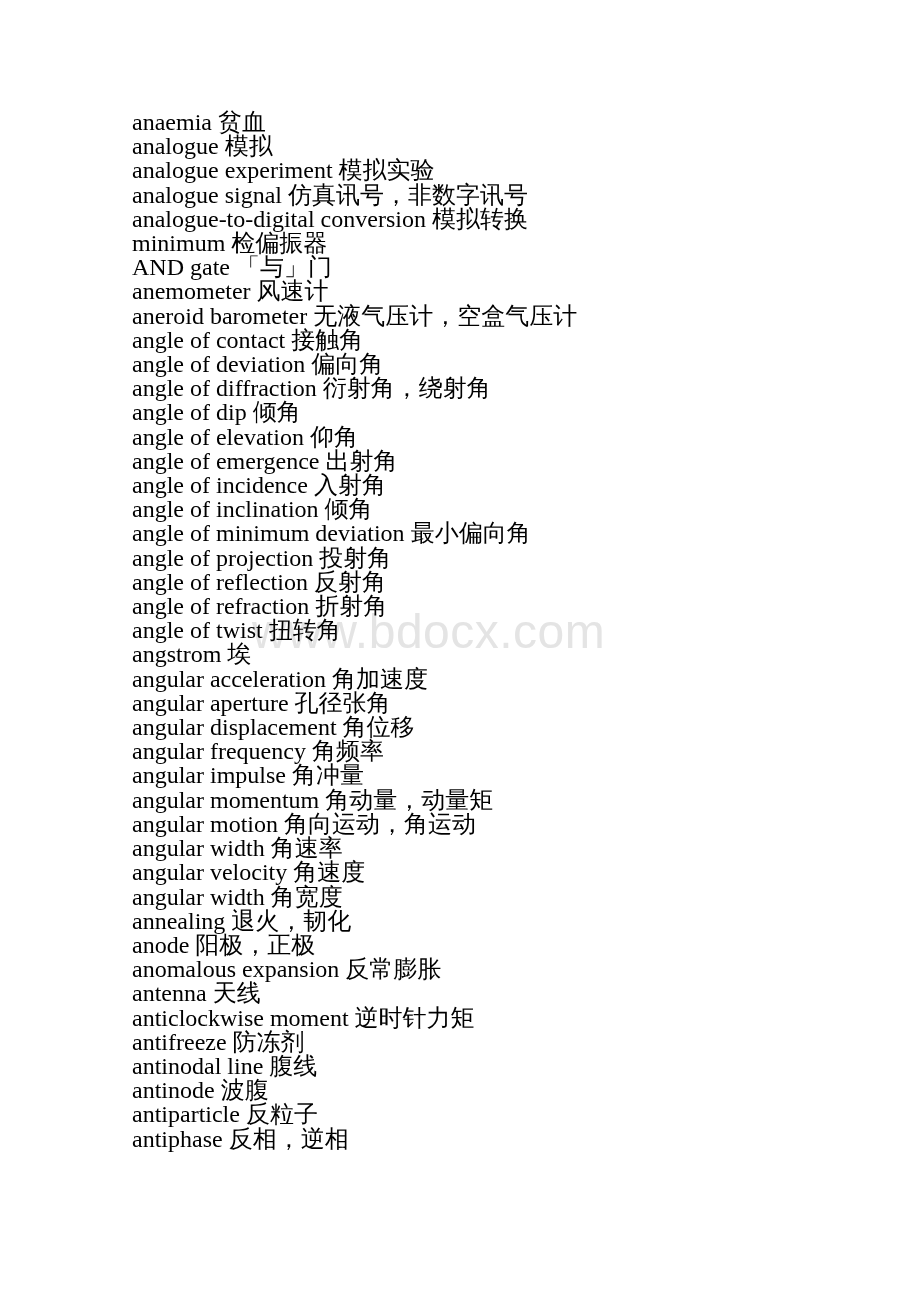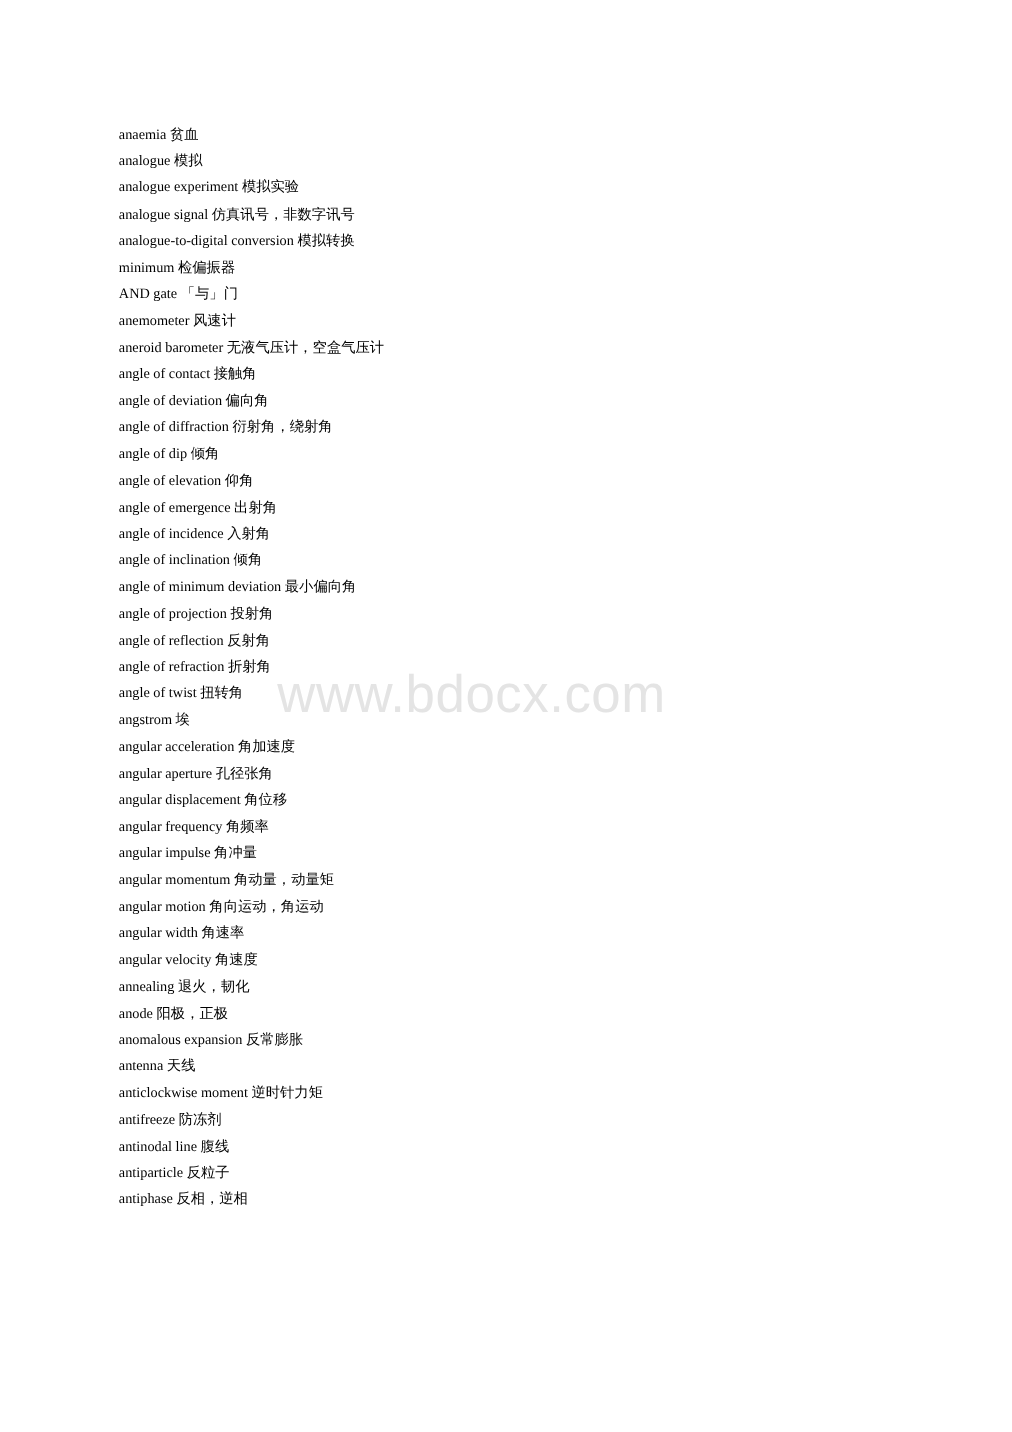--- a/index.html
+++ b/index.html
@@ -32,24 +32,25 @@
     z-index: 0;
   }
   #glossary {
     position: absolute;
     left: 108px;
     top: 110px;
     width: 760px;
     z-index: 1;
   }
   .entry {
-    font-size: 13px;
+    font-size: 24px;
     line-height: 24.2px;
     white-space: nowrap;
     color: #000000;
+    margin-left: 24px;
   }
   .term {
     font-family: "Liberation Serif", "DejaVu Serif", serif;
   }
   .gloss {
     font-family: "Liberation Serif", "DejaVu Serif", serif;
   }
 </style>
 </head>
 <body>
@@ -84,24 +85,26 @@
       <div class="entry"><span class="term">angstrom</span> <span class="gloss">埃</span></div>
       <div class="entry"><span class="term">angular acceleration</span> <span class="gloss">角加速度</span></div>
       <div class="entry"><span class="term">angular aperture</span> <span class="gloss">孔径张角</span></div>
       <div class="entry"><span class="term">angular displacement</span> <span class="gloss">角位移</span></div>
       <div class="entry"><span class="term">angular frequency</span> <span class="gloss">角频率</span></div>
       <div class="entry"><span class="term">angular impulse</span> <span class="gloss">角冲量</span></div>
       <div class="entry"><span class="term">angular momentum</span> <span class="gloss">角动量，动量矩</span></div>
       <div class="entry"><span class="term">angular motion</span> <span class="gloss">角向运动，角运动</span></div>
       <div class="entry"><span class="term">angular width</span> <span class="gloss">角速率</span></div>
       <div class="entry"><span class="term">angular velocity</span> <span class="gloss">角速度</span></div>
+      <div class="entry"><span class="term">angular width</span> <span class="gloss">角宽度</span></div>
       <div class="entry"><span class="term">annealing</span> <span class="gloss">退火，韧化</span></div>
       <div class="entry"><span class="term">anode</span> <span class="gloss">阳极，正极</span></div>
       <div class="entry"><span class="term">anomalous expansion</span> <span class="gloss">反常膨胀</span></div>
       <div class="entry"><span class="term">antenna</span> <span class="gloss">天线</span></div>
       <div class="entry"><span class="term">anticlockwise moment</span> <span class="gloss">逆时针力矩</span></div>
       <div class="entry"><span class="term">antifreeze</span> <span class="gloss">防冻剂</span></div>
       <div class="entry"><span class="term">antinodal line</span> <span class="gloss">腹线</span></div>
+      <div class="entry"><span class="term">antinode</span> <span class="gloss">波腹</span></div>
       <div class="entry"><span class="term">antiparticle</span> <span class="gloss">反粒子</span></div>
       <div class="entry"><span class="term">antiphase</span> <span class="gloss">反相，逆相</span></div>
     </div>
 
 </div>
 
 </body></html>

